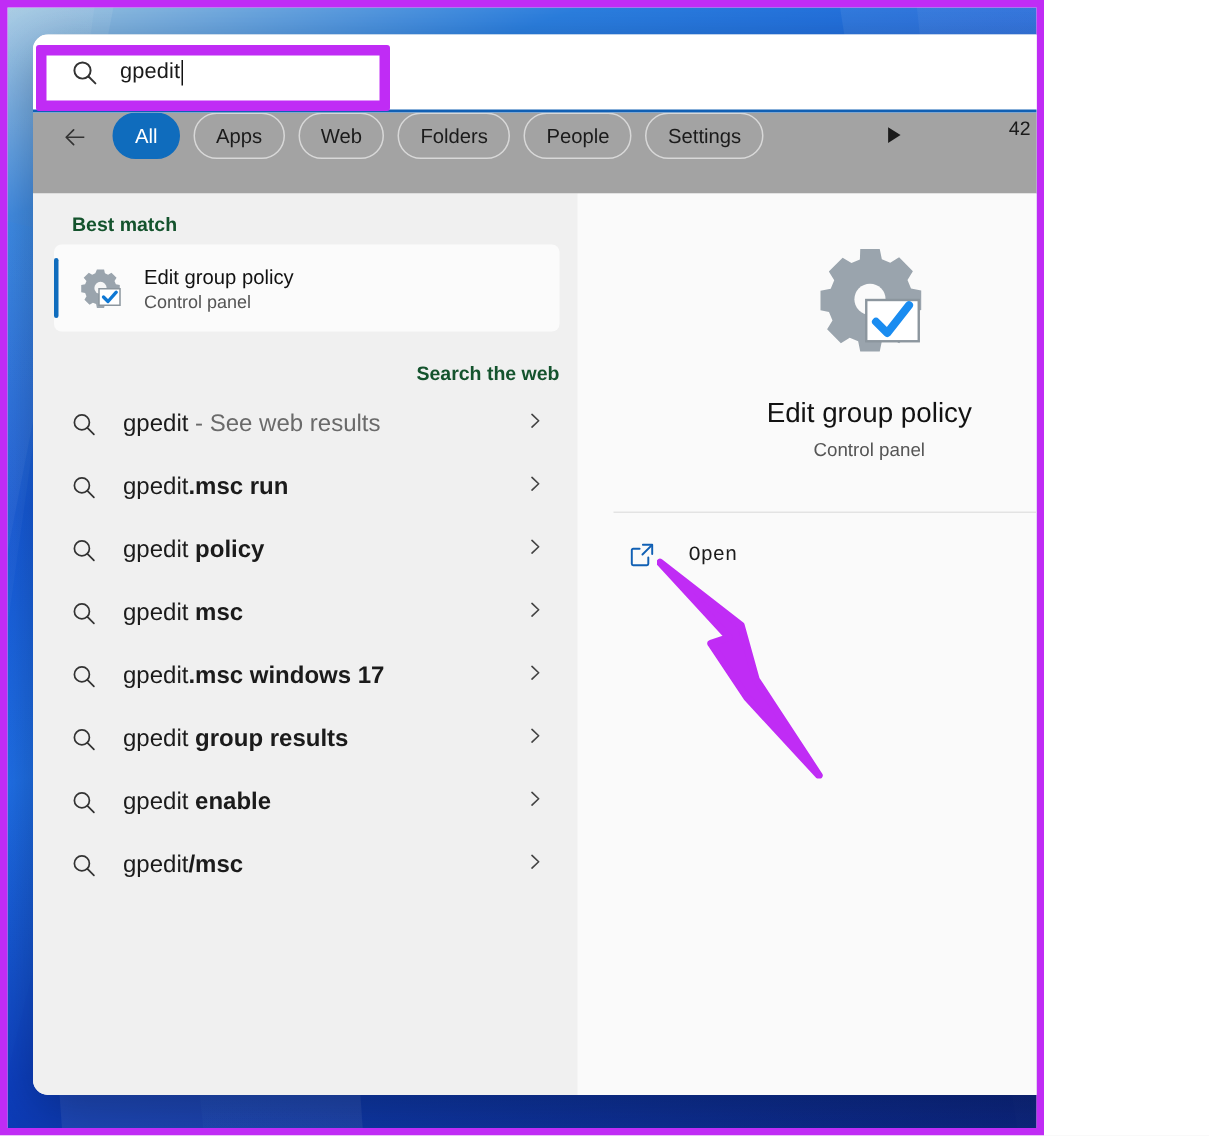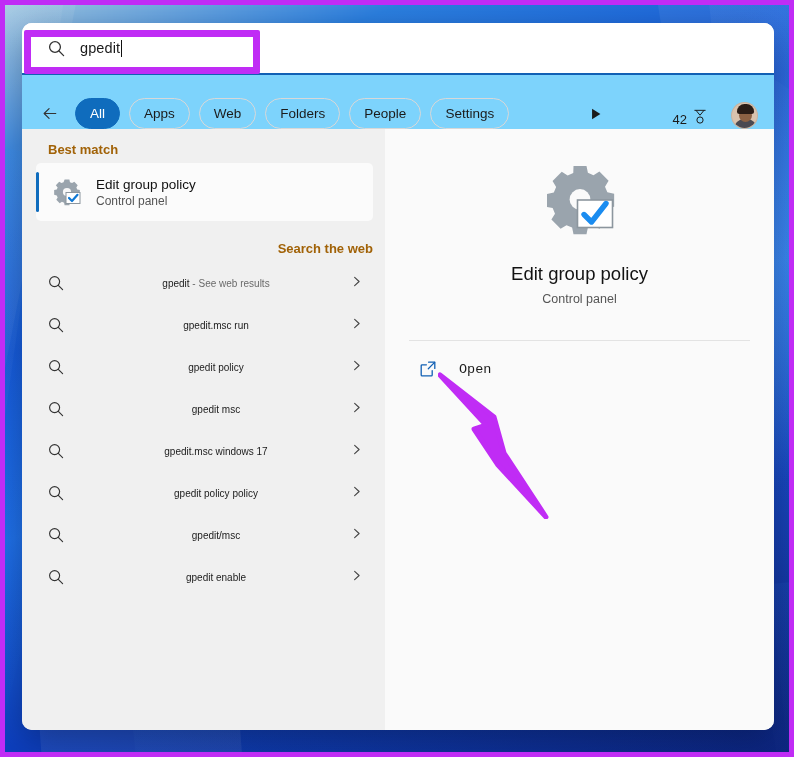--- a/index.html
+++ b/index.html
@@ -7,21 +7,21 @@
   html, body {
     width: 806px;
     height: 757px;
     overflow: hidden;
     font-family: "Liberation Sans", sans-serif;
   }
 
   
   #desktop {
     position: relative;
-    width: 794px;
+    width: 696px;
     height: 757px;
     border: 5px solid #c02cf5;
     background: linear-gradient(160deg, #9fc6e0 0%, #2b7fe0 14%, #1557d8 34%, #1f6fe8 52%, #0d3fbe 72%, #0a1f7a 100%);
     overflow: hidden;
   }
   .wave {
     position: absolute;
     background: linear-gradient(180deg, rgba(255,255,255,.28), rgba(255,255,255,0));
     transform-origin: top left;
     pointer-events: none;
@@ -94,23 +94,23 @@
     border-radius: 2px;
     pointer-events: none;
     z-index: 5;
   }
 
   
   .tabs-row {
     flex: none;
     height: 54px;
     display: flex;
-    align-items: flex-end;
+    align-items: flex-start;
     padding: 0 16px 0 12px;
-    background: #7dd3fc;
+    background: #a3a3a3;
     gap: 9px;
   }
   .back-btn {
     width: 32px; height: 32px;
     display: flex; align-items: center; justify-content: center;
     flex: none;
     border-radius: 50%;
   }
   .pill {
     height: 31px;
@@ -184,21 +184,21 @@
     background: #fafafa;
     padding: 26px 20px 0 20px;
     display: flex;
     flex-direction: column;
     position: relative;
   }
 
   .section-title {
     font-size: 13px;
     font-weight: bold;
-    color: #a16207;
+    color: #14532d;
     padding: 9px 0 6px 12px;
   }
 
   
   .best-match {
     position: relative;
     height: 58px;
     background: #fbfbfb;
     border-radius: 5px;
     display: flex;
@@ -221,29 +221,28 @@
   
   .web-item {
     height: 42px;
     display: flex;
     align-items: center;
     padding: 0 10px 0 12px;
     border-radius: 5px;
   }
   .web-item .sicon { width: 16px; height: 16px; flex: none; margin-right: 18px; }
   .web-label {
-    font-size: 10px;
+    font-size: 16px;
     color: #1b1b1b;
     flex: 1 1 auto;
     white-space: nowrap;
     overflow: hidden;
     text-overflow: ellipsis;
-    text-align: center;
-  }
-  .web-label .b { font-weight: normal; }
+  }
+  .web-label .b { font-weight: bold; }
   .web-label .muted { color: #6a6a6a; }
   .chev { flex: none; color: #444; }
 
   
   .preview-icon-wrap {
     display: flex; justify-content: center;
     margin-top: 6px;
   }
   .preview-title {
     text-align: center;
@@ -424,41 +423,41 @@
               <span class="web-label">gpedit<span class="b">.msc windows 17</span></span>
               <span class="chev"><svg viewBox="0 0 14 14" width="13" height="13">
   <polyline points="5,2.5 9.8,7 5,11.5" fill="none" stroke="#444" stroke-width="1.2" stroke-linecap="round" stroke-linejoin="round"></polyline>
 </svg></span>
             </div>
             <div class="web-item">
               <span class="sicon"><svg viewBox="0 0 16 16" width="16" height="16">
   <circle cx="6.6" cy="6.6" r="5" fill="none" stroke="#333" stroke-width="1.15"></circle>
   <line x1="10.3" y1="10.3" x2="14.6" y2="14.6" stroke="#333" stroke-width="1.15" stroke-linecap="round"></line>
 </svg></span>
-              <span class="web-label">gpedit <span class="b">policy policy</span></span>
+              <span class="web-label">gpedit <span class="b">group results</span></span>
+              <span class="chev"><svg viewBox="0 0 14 14" width="13" height="13">
+  <polyline points="5,2.5 9.8,7 5,11.5" fill="none" stroke="#444" stroke-width="1.2" stroke-linecap="round" stroke-linejoin="round"></polyline>
+</svg></span>
+            </div>
+            <div class="web-item">
+              <span class="sicon"><svg viewBox="0 0 16 16" width="16" height="16">
+  <circle cx="6.6" cy="6.6" r="5" fill="none" stroke="#333" stroke-width="1.15"></circle>
+  <line x1="10.3" y1="10.3" x2="14.6" y2="14.6" stroke="#333" stroke-width="1.15" stroke-linecap="round"></line>
+</svg></span>
+              <span class="web-label">gpedit <span class="b">enable</span></span>
               <span class="chev"><svg viewBox="0 0 14 14" width="13" height="13">
   <polyline points="5,2.5 9.8,7 5,11.5" fill="none" stroke="#444" stroke-width="1.2" stroke-linecap="round" stroke-linejoin="round"></polyline>
 </svg></span>
             </div>
             <div class="web-item">
               <span class="sicon"><svg viewBox="0 0 16 16" width="16" height="16">
   <circle cx="6.6" cy="6.6" r="5" fill="none" stroke="#333" stroke-width="1.15"></circle>
   <line x1="10.3" y1="10.3" x2="14.6" y2="14.6" stroke="#333" stroke-width="1.15" stroke-linecap="round"></line>
 </svg></span>
               <span class="web-label">gpedit<span class="b">/msc</span></span>
-              <span class="chev"><svg viewBox="0 0 14 14" width="13" height="13">
-  <polyline points="5,2.5 9.8,7 5,11.5" fill="none" stroke="#444" stroke-width="1.2" stroke-linecap="round" stroke-linejoin="round"></polyline>
-</svg></span>
-            </div>
-            <div class="web-item">
-              <span class="sicon"><svg viewBox="0 0 16 16" width="16" height="16">
-  <circle cx="6.6" cy="6.6" r="5" fill="none" stroke="#333" stroke-width="1.15"></circle>
-  <line x1="10.3" y1="10.3" x2="14.6" y2="14.6" stroke="#333" stroke-width="1.15" stroke-linecap="round"></line>
-</svg></span>
-              <span class="web-label">gpedit <span class="b">enable</span></span>
               <span class="chev"><svg viewBox="0 0 14 14" width="13" height="13">
   <polyline points="5,2.5 9.8,7 5,11.5" fill="none" stroke="#444" stroke-width="1.2" stroke-linecap="round" stroke-linejoin="round"></polyline>
 </svg></span>
             </div>
           </div>
       </div>
 
       <div class="right-col">
         <div class="preview-icon-wrap">
           <span>

